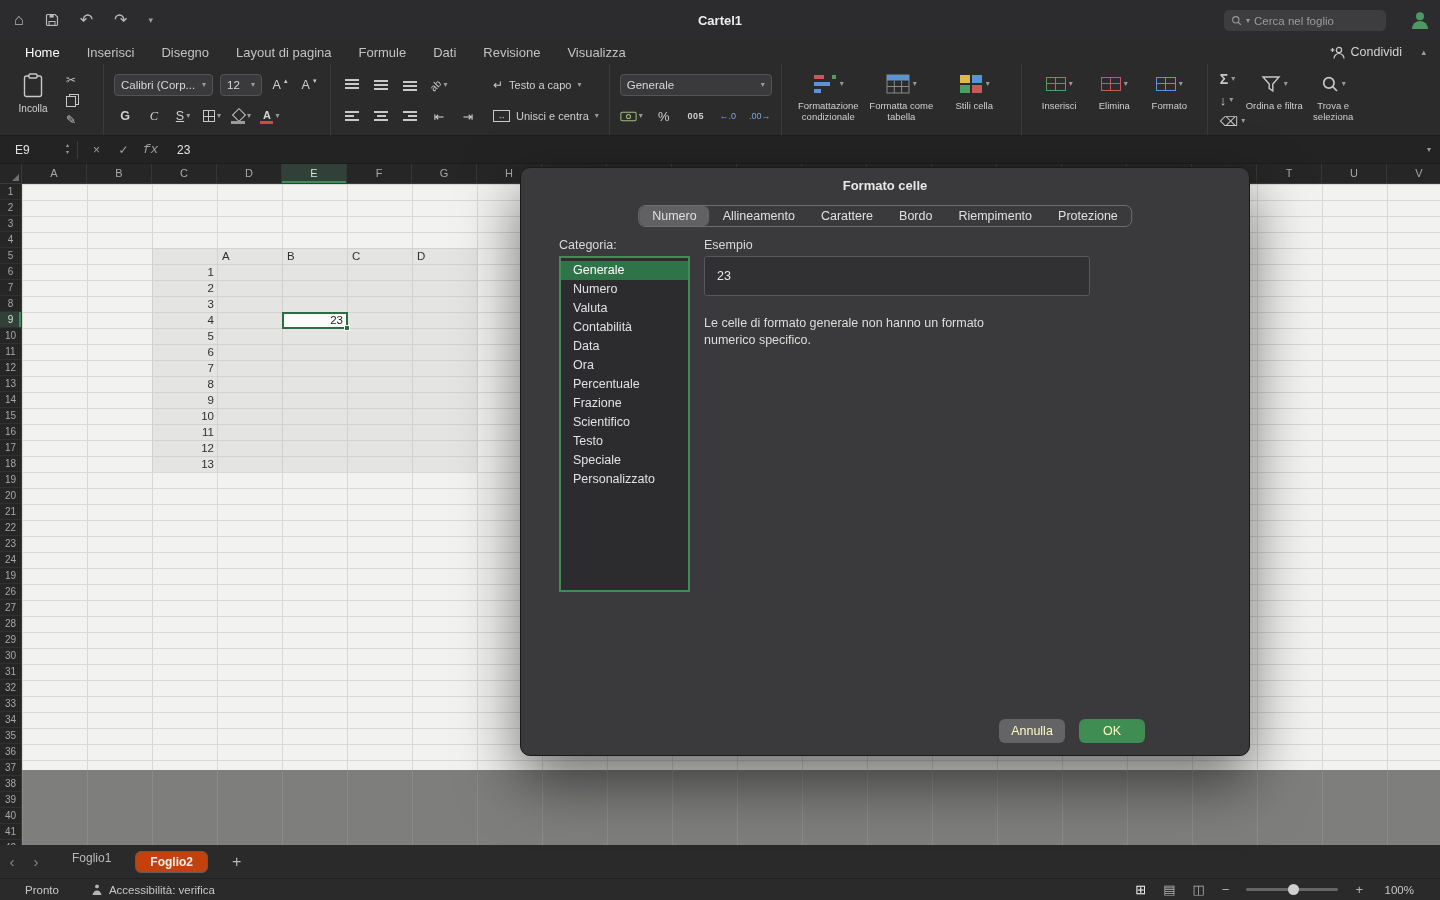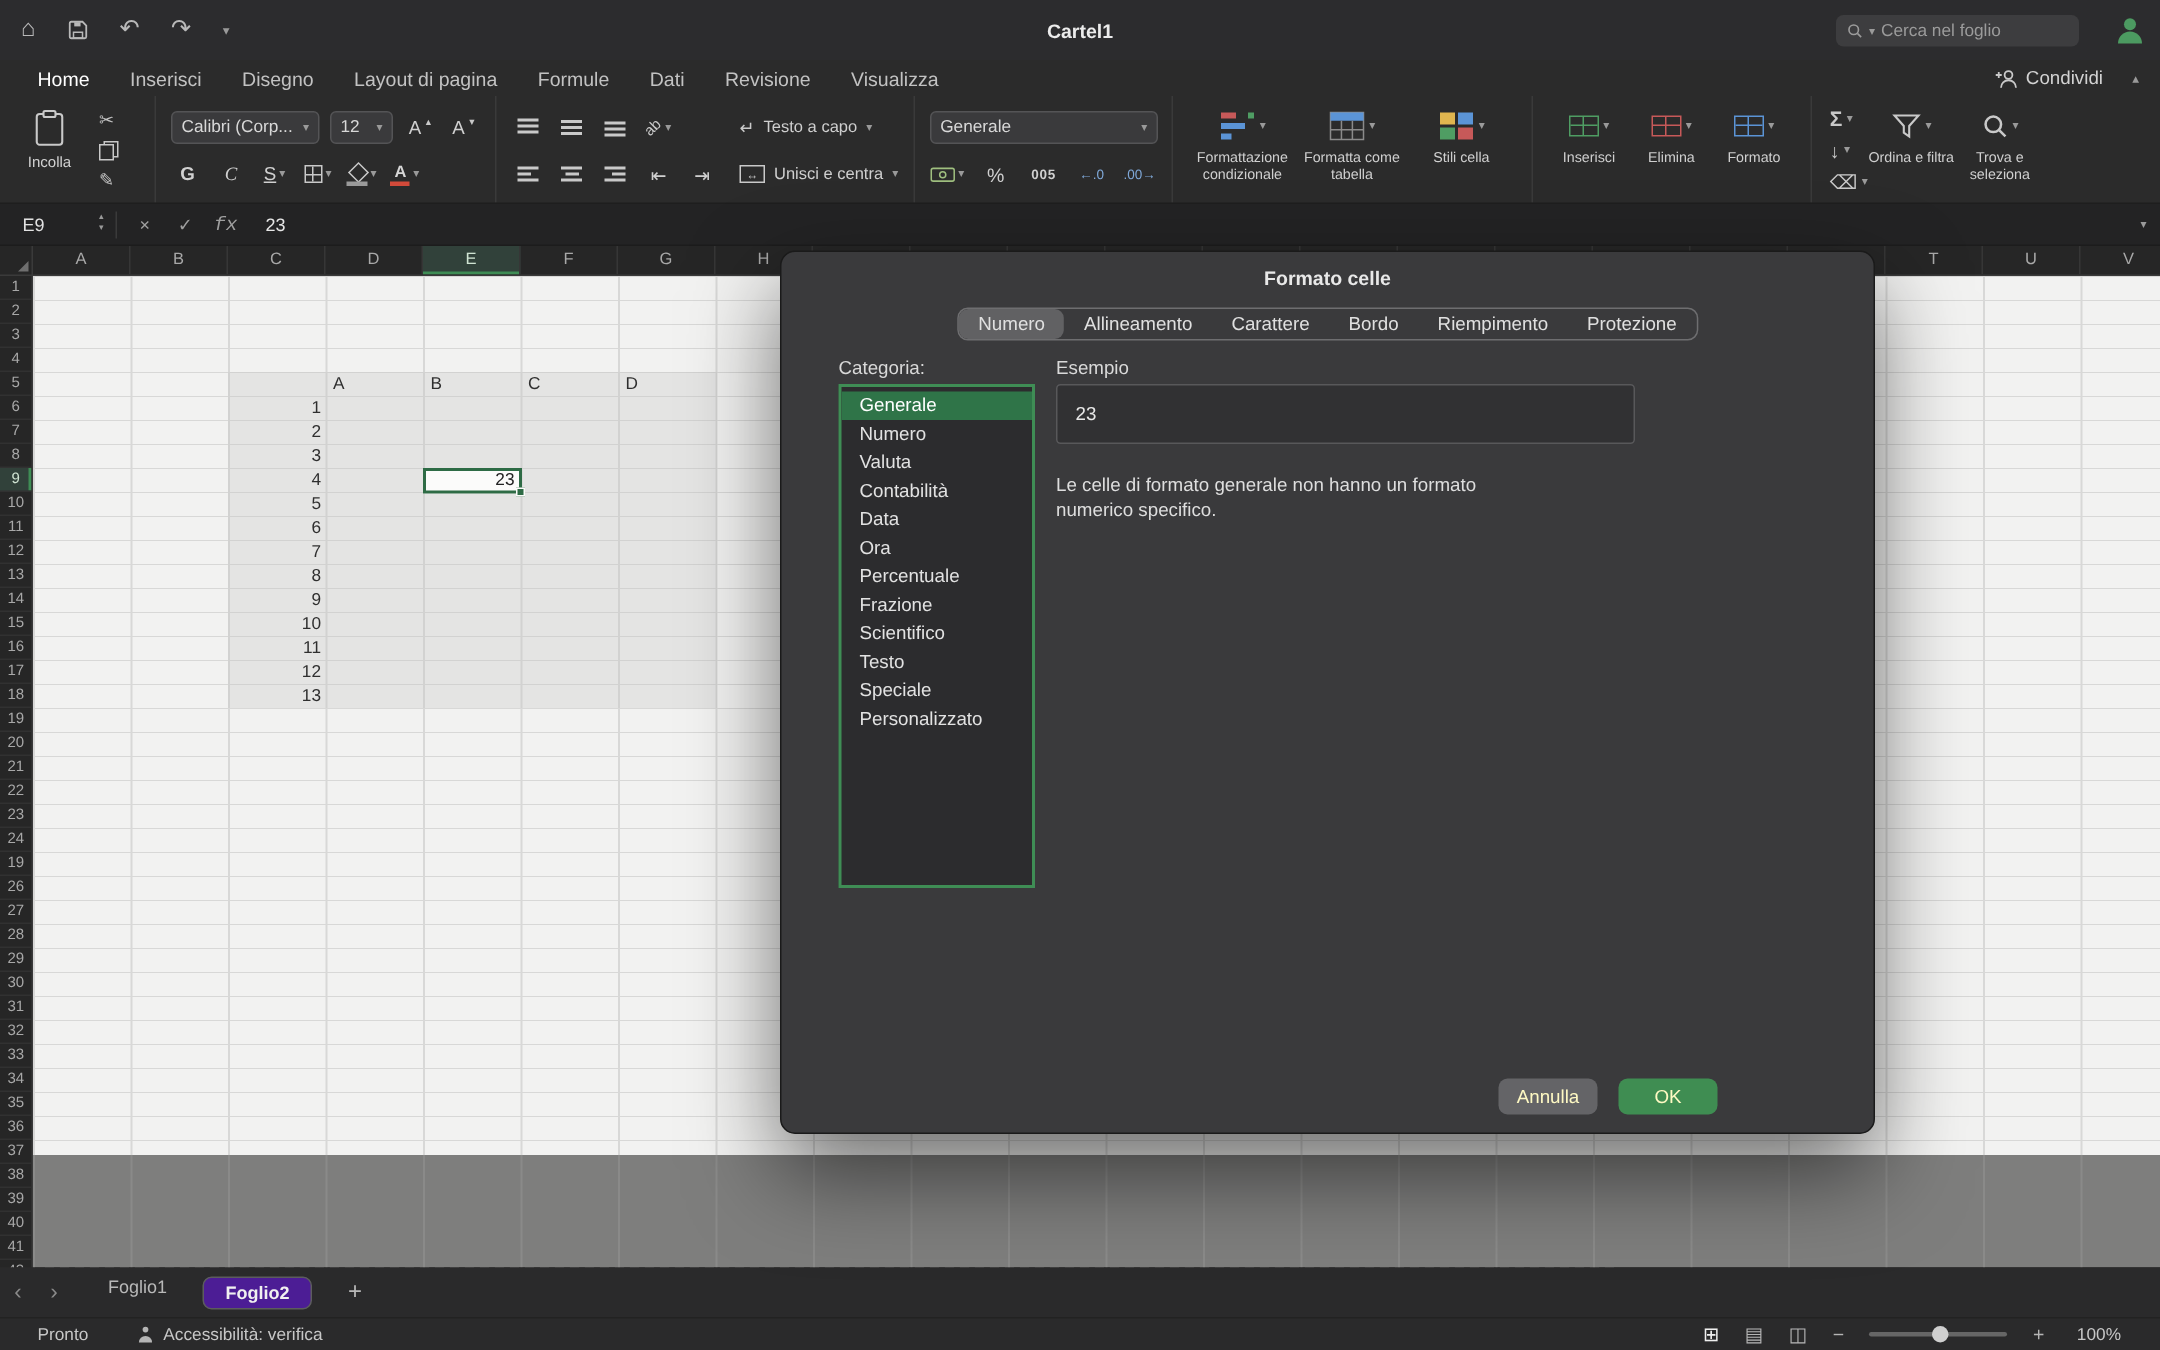--- a/index.html
+++ b/index.html
@@ -140,21 +140,21 @@
 .dlg-desc{position:absolute;left:183px;top:147px;width:318px;font-size:12.5px;line-height:1.32;color:#dedede}
 .dlg-btn{position:absolute;top:551px;width:66px;height:24px;border-radius:6px;font-size:12.5px;color:#fef9c3;display:flex;align-items:center;justify-content:center}
 .btn-cancel{left:478px;background:#646467}
 .btn-ok{left:558px;background:#3f8d52}
 
 
 .tabbar{position:absolute;left:0;top:845px;width:1440px;height:33px;background:#2a2a2b;display:flex;align-items:center}
 .tchev{color:#8a8a8a;font-size:15px;width:24px;text-align:center}
 .sheettabs{display:flex;gap:24px;margin-left:24px}
 .stab{color:#b8b8b8;font-size:12px}
-.stab.active{color:#f0f0f0;font-weight:bold;background:#4c1d95;border:1px solid #5c5c5e;border-radius:6px;padding:3px 14px}
+.stab.active{color:#f0f0f0;font-weight:bold;background:#c2410c;border:1px solid #5c5c5e;border-radius:6px;padding:3px 14px}
 .addtab{color:#b8b8b8;font-size:16px;margin-left:24px}
 .statusbar{position:absolute;left:0;top:878px;width:1440px;height:22px;background:#2a2a2b;border-top:1px solid #222;display:flex;align-items:center;font-size:11.5px;color:#c7c7c7}
 .sb-ready{margin-left:25px}
 .sb-acc{margin-left:32px;display:flex;align-items:center;gap:6px}
 .sb-right{margin-left:auto;display:flex;align-items:center;gap:17px;margin-right:26px}
 .sb-ico{font-size:13px;color:#b5b5b5;line-height:1}
 .sb-ico.on{color:#efefef}
 .zoomtrack{width:92px;height:3px;background:#666;border-radius:2px;position:relative}
 .zoomthumb{position:absolute;left:42px;top:-4px;width:11px;height:11px;border-radius:50%;background:#cfcfcf}
 .sb-zoom{min-width:34px;text-align:right}

